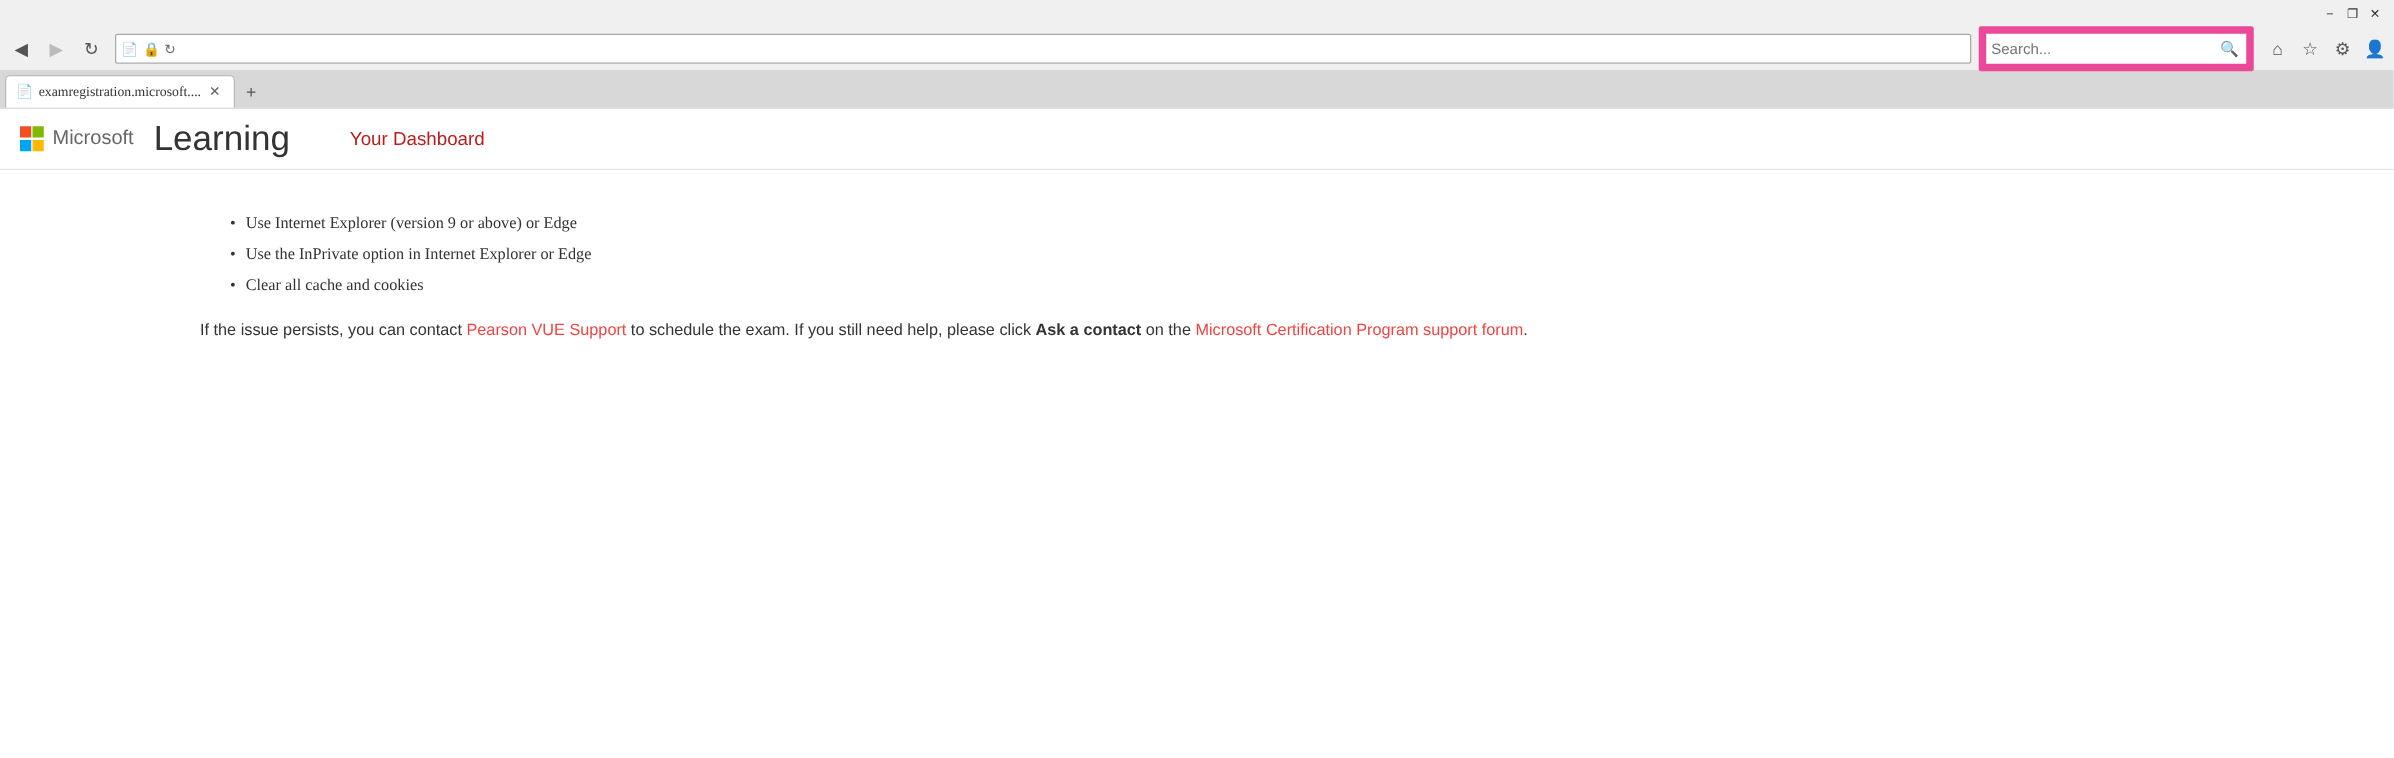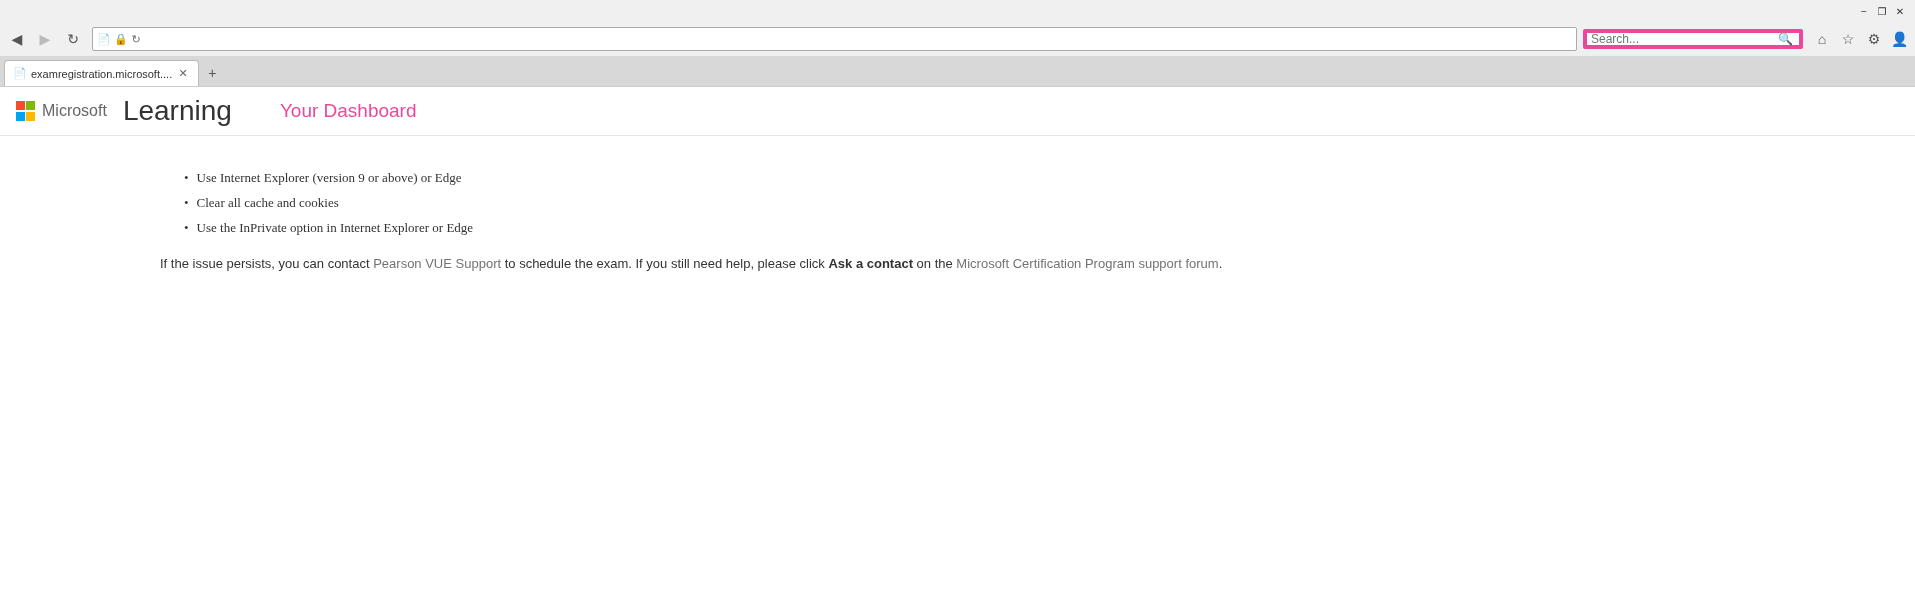--- a/index.html
+++ b/index.html
@@ -92,23 +92,23 @@
     .addr-icon-btn {
       font-size: 11px;
       color: #666;
       cursor: pointer;
     }
 
     .search-bar-container {
       display: flex;
       align-items: center;
       background: #fff;
-      border: 4px solid #ec4899;
+      border: 6px solid #ec4899;
       border-radius: 2px;
-      height: 20px;
+      height: 36px;
       width: 220px;
       padding: 0 4px;
     }
 
     .search-input {
       flex: 1;
       border: none;
       outline: none;
       font-size: 12px;
       color: #999;
@@ -176,20 +176,21 @@
       height: 14px;
       flex-shrink: 0;
     }
 
     .tab-label {
       flex: 1;
       overflow: hidden;
       text-overflow: ellipsis;
       white-space: nowrap;
       font-size: 11px;
+      font-family: Liberation Serif, serif;
     }
 
     .tab-close {
       font-size: 11px;
       color: #666;
       cursor: pointer;
       width: 14px;
       height: 14px;
       display: flex;
       align-items: center;
@@ -242,22 +243,22 @@
     }
 
     .page-title-text {
       font-size: 28px;
       font-weight: 300;
       color: #333;
       margin-right: 24px;
     }
 
     .dashboard-link {
-      font-size: 19px;
-      color: #ec4899;
+      font-size: 15px;
+      color: #b91c1c;
       text-decoration: none;
       cursor: pointer;
       padding: 4px 8px;
     }
 
     .error-content {
       padding: 24px 160px;
       color: #333;
       font-size: 13px;
       line-height: 1.6;
@@ -277,21 +278,21 @@
       content: '•';
       margin-right: 8px;
       color: #333;
     }
 
     .error-content ul li {
       margin-bottom: 4px;
     }
 
     .link-blue {
-      color: #737373;
+      color: #ef4444;
       text-decoration: none;
       cursor: pointer;
     }
 
     .link-bold {
       font-weight: bold;
     }
 
     
     .sq-red { background: #f25022; }
@@ -366,21 +367,21 @@
       <span class="ms-brand">Microsoft</span>
     </div>
     <span class="page-title-text">Learning</span>
     <a class="dashboard-link">Your Dashboard</a>
   </div>
 
   <div class="error-content">
 
     <ul>
       <li>Use Internet Explorer (version 9 or above) or Edge</li>
+      <li>Use the InPrivate option in Internet Explorer or Edge</li>
       <li>Clear all cache and cookies</li>
-      <li>Use the InPrivate option in Internet Explorer or Edge</li>
     </ul>
 
     <p>
       <span>If the issue persists, you can contact </span><a class="link-blue">Pearson VUE Support</a><span> to schedule the exam. If you still need help, please click </span><span class="link-bold">Ask a contact</span><span> on the </span><a class="link-blue">Microsoft Certification Program support forum</a><span>.</span>
     </p>
   </div>
 </div>
 
 </body></html>

